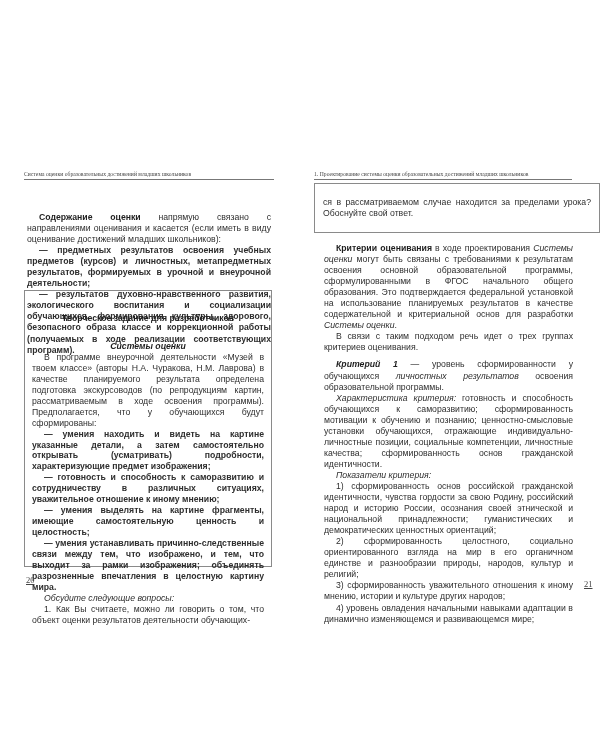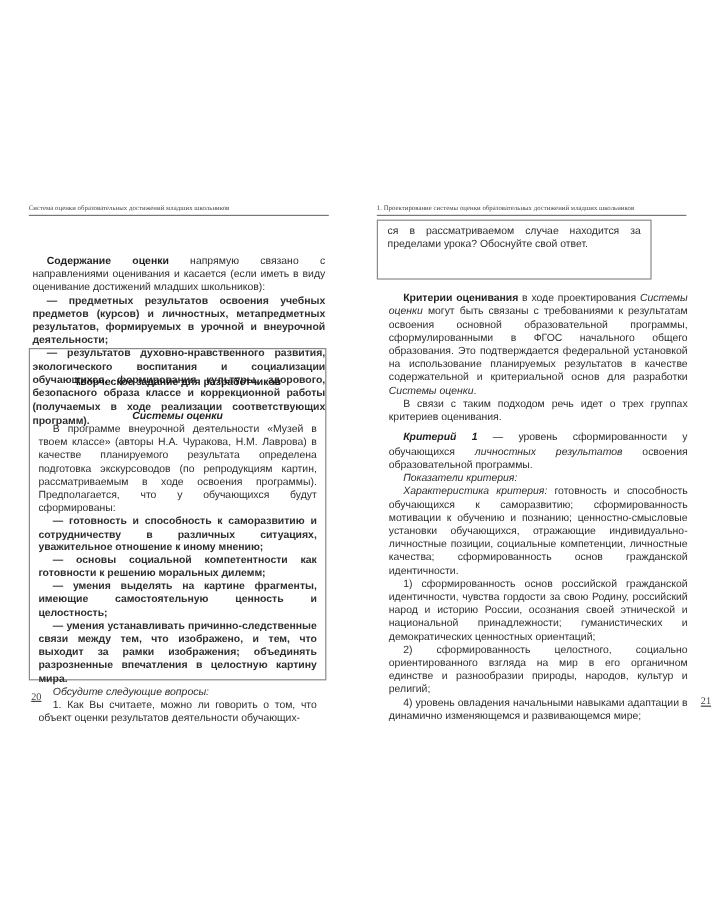--- a/index.html
+++ b/index.html
@@ -22,42 +22,42 @@
     b { font-weight: bold; color: #1e1e1e; }
     i { font-style: italic; }
     .box { position: absolute; border: 1px solid #8a8a8a; font-size: 8.7px; line-height: 10.95px;
            text-align: justify; color: #2e2e2e; box-sizing: border-box; }
     .page-left .box { left: 24px; top: 290px; width: 248px; height: 277px; padding: 5px 7px 0 7px; }
     .box-title { text-align: center; font-weight: bold; text-indent: 0; margin: 17px; color: #1e1e1e; }
     .box-subtitle { text-align: center; font-weight: bold; font-style: italic; text-indent: 0; margin: 0; color: #1e1e1e; }
     .page-num { position: absolute; top: 575px; font-family: "Liberation Serif", serif; font-size: 8.5px; color: #444; text-decoration: underline; }
     .page-left .page-num { left: 26px; }
     .page-right .page-num { left: 284px; top: 579px; }
-    .page-right .box { left: 14px; top: 183px; width: 229px; height: 50px; padding: 3px 8px 0 8px; }
+    .page-right .box { left: 14px; top: 183px; width: 286px; height: 50px; padding: 13px 8px 0 8px; }
     .page-right .textcol.main { left: 24px; top: 243px; width: 249px; }
     .gap { height: 6px; }
   </style>
 </head>
 <body>
 
 <div class="page page-left">
   <div class="running-head">Система оценки образовательных достижений младших школьников</div>
 
   <div class="textcol main">
     <p class="p"><b>Содержание оценки</b><span> напрямую связано с направлениями оценивания и касается (если иметь в виду оценивание достижений младших школьников):</span></p>
     <p class="dash">— предметных результатов освоения учебных предметов (курсов) и личностных, метапредметных результатов, формируемых в урочной и внеурочной деятельности;</p>
     <p class="dash">— результатов духовно-нравственного развития, экологического воспитания и социализации обучающихся, формирования культуры, здорового, безопасного образа классе и коррекционной работы (получаемых в ходе реализации соответствующих программ).</p>
   </div>
 
   <div class="box">
     <p class="box-title">Творческое задание для разработчиков</p>
     <p class="box-subtitle">Системы оценки</p>
     <p class="p">В программе внеурочной деятельности «Музей в твоем классе» (авторы Н.А. Чуракова, Н.М. Лаврова) в качестве планируемого результата определена подготовка экскурсоводов (по репродукциям картин, рассматриваемым в ходе освоения программы). Предполагается, что у обучающихся будут сформированы:</p>
+    <p class="dash">— умения находить и видеть на картине указанные детали, а затем самостоятельно открывать (усматривать) подробности, характеризующие предмет изображения;</p>
     <p class="dash">— готовность и способность к саморазвитию и сотрудничеству в различных ситуациях, уважительное отношение к иному мнению;</p>
-    <p class="dash">— основы социальной компетентности как готовности к решению моральных дилемм;</p>
     <p class="dash">— умения выделять на картине фрагменты, имеющие самостоятельную ценность и целостность;</p>
     <p class="dash">— умения устанавливать причинно-следственные связи между тем, что изображено, и тем, что выходит за рамки изображения; объединять разрозненные впечатления в целостную картину мира.</p>
     <p class="p"><i>Обсудите следующие вопросы:</i></p>
     <p class="p">1. Как Вы считаете, можно ли говорить о том, что объект оценки результатов деятельности обучающих-</p>
   </div>
 
   <div class="page-num">20</div>
 </div>
 
 <div class="page page-right">
@@ -65,21 +65,22 @@
 
   <div class="box">
     <p class="p noindent">ся в рассматриваемом случае находится за пределами урока? Обоснуйте свой ответ.</p>
   </div>
 
   <div class="textcol main">
     <p class="p"><b>Критерии оценивания</b><span> в ходе проектирования </span><i>Системы оценки</i><span> могут быть связаны с требованиями к результатам освоения основной образовательной программы, сформулированными в ФГОС начального общего образования. Это подтверждается федеральной установкой на использование планируемых результатов в качестве содержательной и критериальной основ для разработки </span><i>Системы оценки</i><span>.</span></p>
     <p class="p">В связи с таким подходом речь идет о трех группах критериев оценивания.</p>
     <div class="gap"></div>
     <p class="p"><b><i>Критерий 1</i></b><span> — уровень сформированности у обучающихся </span><i>личностных результатов</i><span> освоения образовательной программы.</span></p>
+    <p class="p"><i>Характеристика критерия:</i><span> готовность и способность обучающихся к саморазвитию; сформированность мотивации к обучению и познанию; ценностно-смысловые установки обучающихся, отражающие индивидуально-личностные позиции, социальные компетенции, личностные качества; сформированность основ гражданской идентичности.</span></p>
     <p class="p"><i>Показатели критерия:</i></p>
-    <p class="p"><i>Характеристика критерия:</i><span> готовность и способность обучающихся к саморазвитию; сформированность мотивации к обучению и познанию; ценностно-смысловые установки обучающихся, отражающие индивидуально-личностные позиции, социальные компетенции, личностные качества; сформированность основ гражданской идентичности.</span></p>
     <p class="p">1) сформированность основ российской гражданской идентичности, чувства гордости за свою Родину, российский народ и историю России, осознания своей этнической и национальной принадлежности; гуманистических и демократических ценностных ориентаций;</p>
     <p class="p">2) сформированность целостного, социально ориентированного взгляда на мир в его органичном единстве и разнообразии природы, народов, культур и религий;</p>
+    <p class="p">3) сформированность уважительного отношения к иному мнению, истории и культуре других народов;</p>
     <p class="p">4) уровень овладения начальными навыками адаптации в динамично изменяющемся и развивающемся мире;</p>
   </div>
 
   <div class="page-num">21</div>
 </div>
 
 </body></html>

